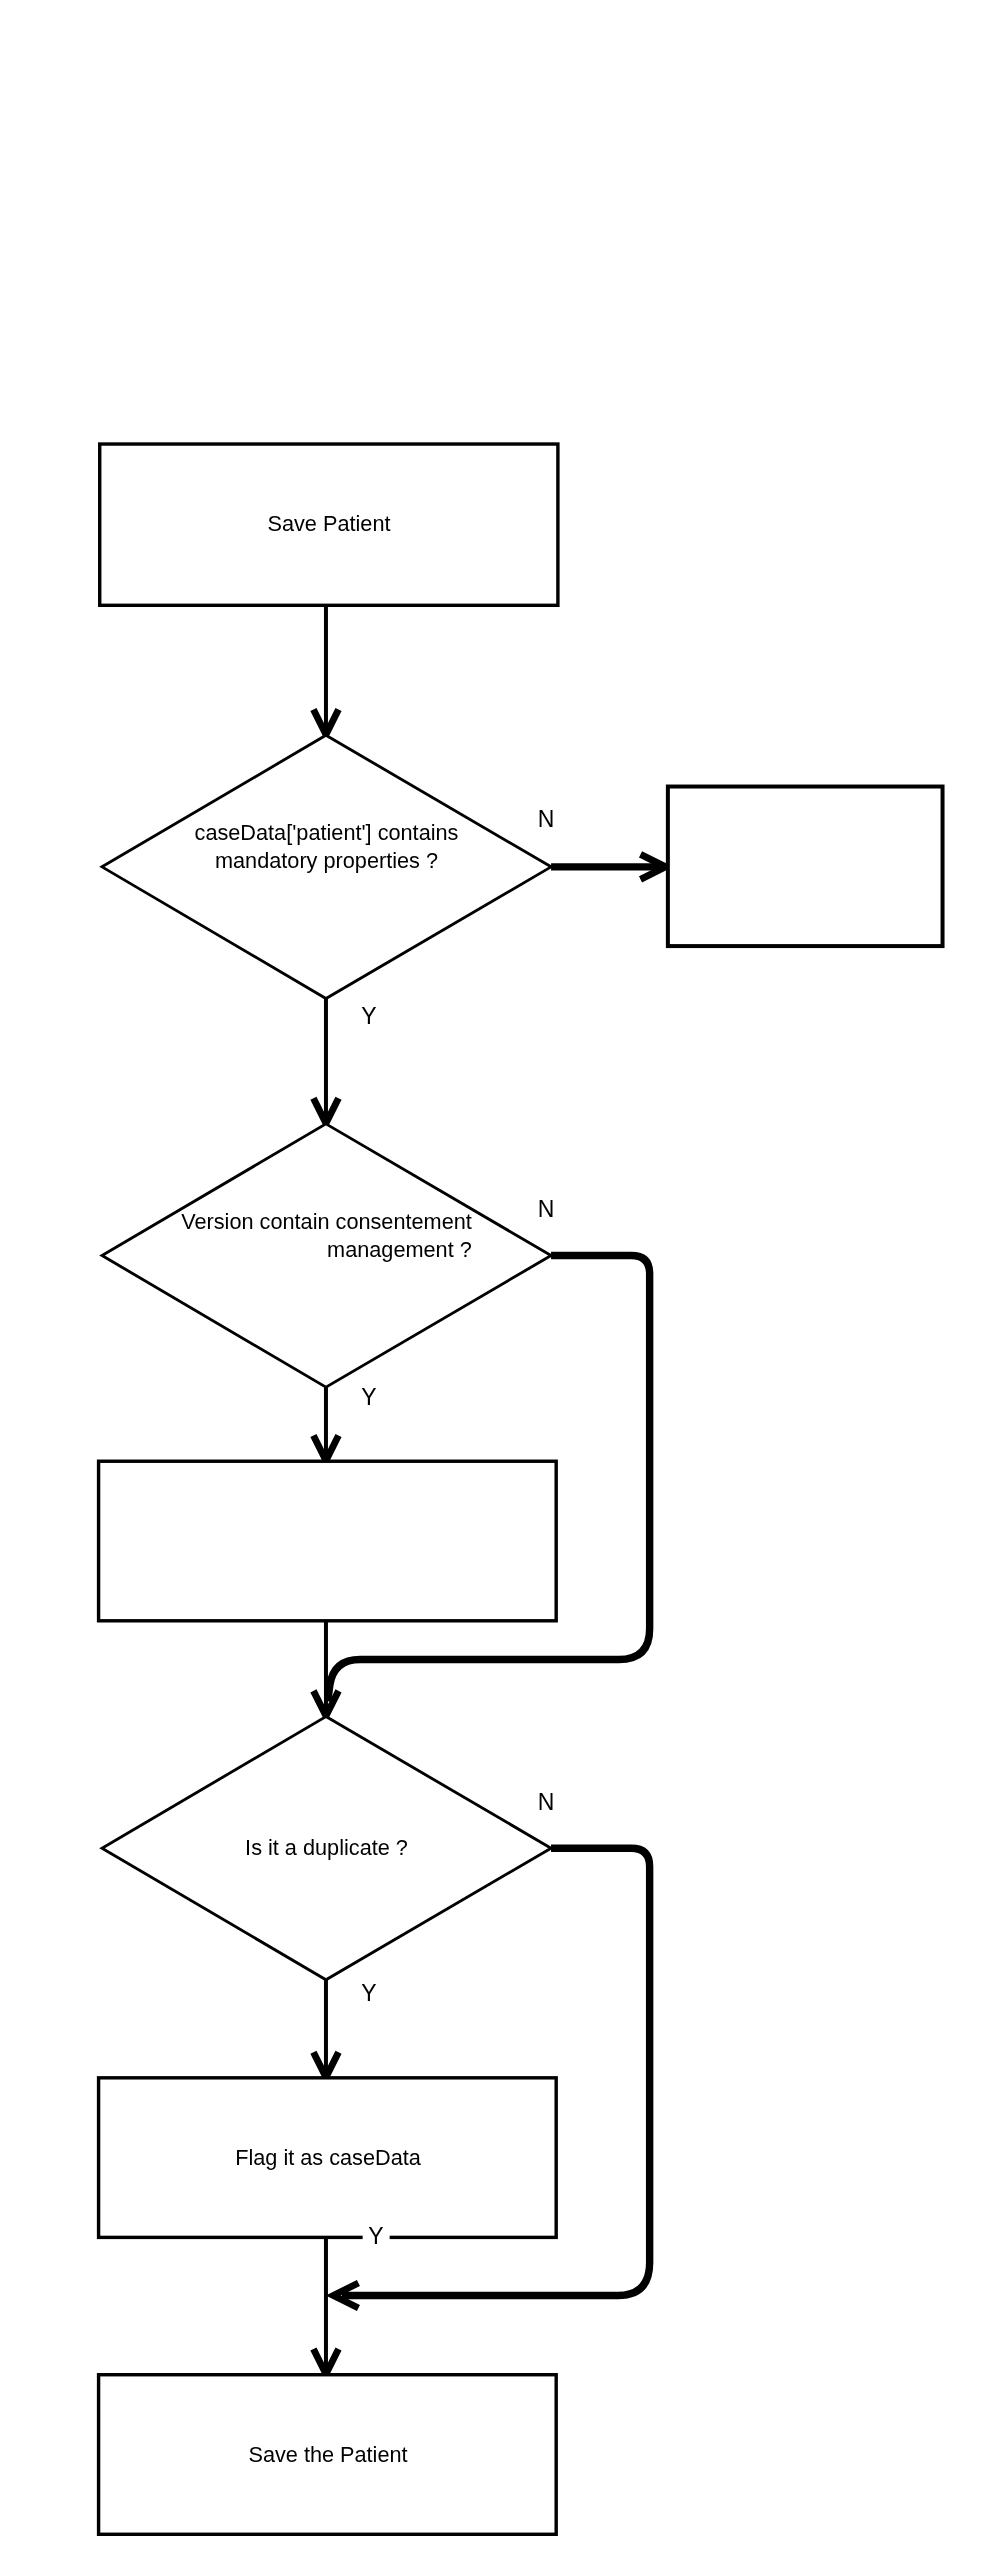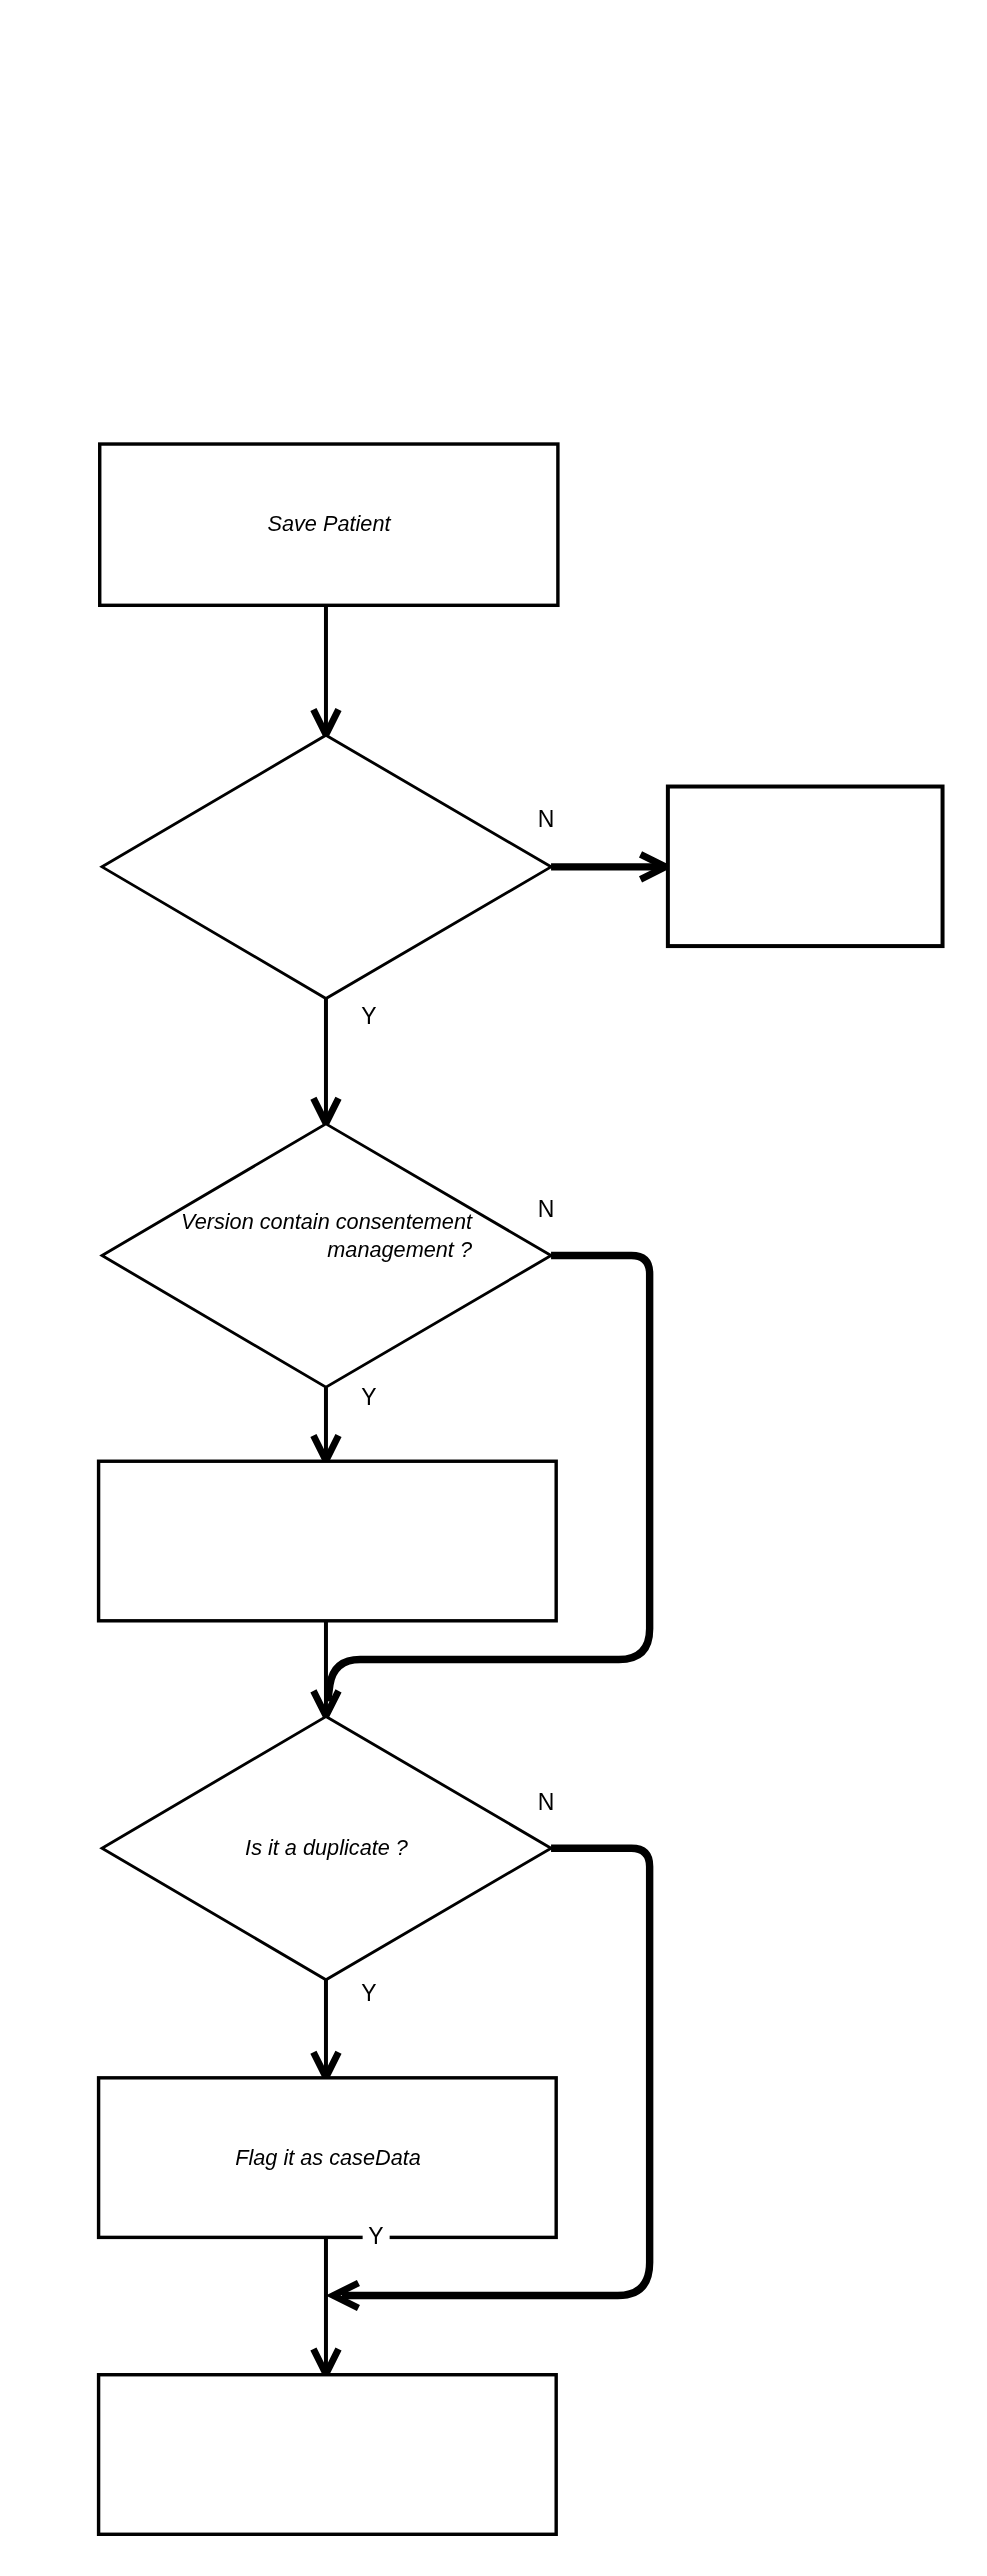--- a/index.html
+++ b/index.html
@@ -16,21 +16,20 @@
     position: absolute;
     display: flex;
     align-items: center;
     justify-content: center;
     text-align: center;
     font-size: 21.7px;
     line-height: 1.3;
     white-space: pre-line;
     color: #000000;
     pointer-events: none;
-    font-style: italic;
   }
   .edge-label {
     position: absolute;
     transform: translate(-50%, -50%);
     font-size: 23px;
     line-height: 1;
     color: #000000;
   }
   .edge-label.on-border { background: #ffffff; padding: 1.1px 5.7px; }
   .shift-up-34 { position: relative; top: -19.4px; }
@@ -69,32 +68,37 @@
     <rect x="173" y="3646" width="803" height="280" fill="#fff" stroke="#000" stroke-width="6"></rect>
     <rect x="173" y="4167" width="803" height="280" fill="#fff" stroke="#000" stroke-width="6"></rect>
 
     <polygon points="572,1290 967,1521 572,1752 179,1521" fill="#fff" stroke="#000" stroke-width="5"></polygon>
     <polygon points="572,1972 967,2203 572,2434 179,2203" fill="#fff" stroke="#000" stroke-width="5"></polygon>
     <polygon points="572,3012 967,3243 572,3474 179,3243" fill="#fff" stroke="#000" stroke-width="5"></polygon>
   </svg>
 
   <div class="node-label" style="left:100px; top:444px; width:458px; height:161px;">Save Patient</div>
 
+  <div class="node-label" style="left:102px; top:735px; width:449px; height:263px;">
+    <span class="shift-up-34">caseData['patient'] contains
+mandatory properties ?</span>
+  </div>
 
 
   <div class="node-label" style="left:102px; top:1116px; width:449px; height:263px;text-align:right;">
     <span class="shift-up-20">Version contain consentement
 management ?</span>
   </div>
 
 
   <div class="node-label" style="left:102px; top:1717px; width:449px; height:263px;">Is it a duplicate ?</div>
 
   <div class="node-label" style="left:99px; top:2078px; width:458px; height:160px;">Flag it as caseData</div>
 
+  <div class="node-label" style="left:99px; top:2375px; width:458px; height:160px;">Save the Patient</div>
 
   <span class="edge-label" style="left:546px; top:819px;">N</span>
   <span class="edge-label" style="left:369px; top:1016px;">Y</span>
   <span class="edge-label" style="left:546px; top:1209px;">N</span>
   <span class="edge-label" style="left:369px; top:1397px;">Y</span>
   <span class="edge-label" style="left:546px; top:1802px;">N</span>
   <span class="edge-label" style="left:369px; top:1993px;">Y</span>
   <span class="edge-label on-border" style="left:376px; top:2237px;">Y</span>
 
 </div>

